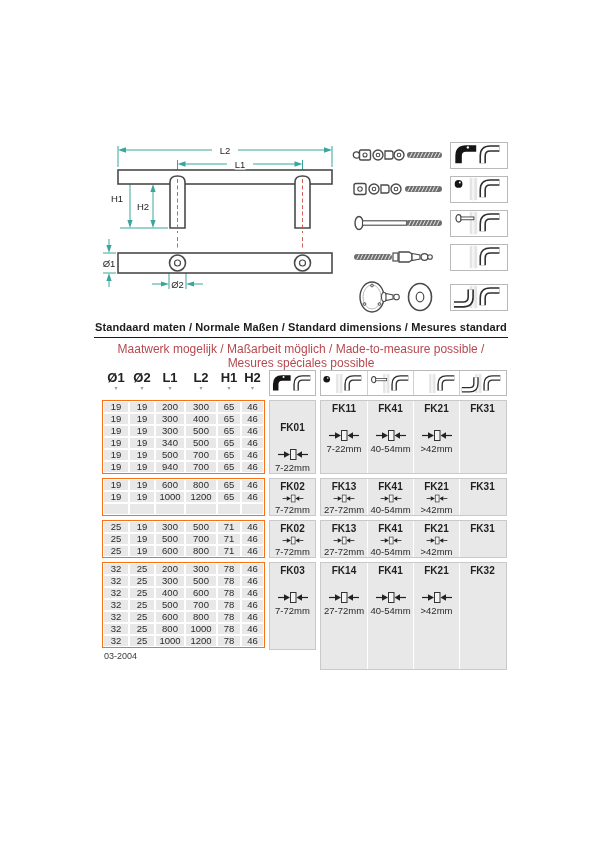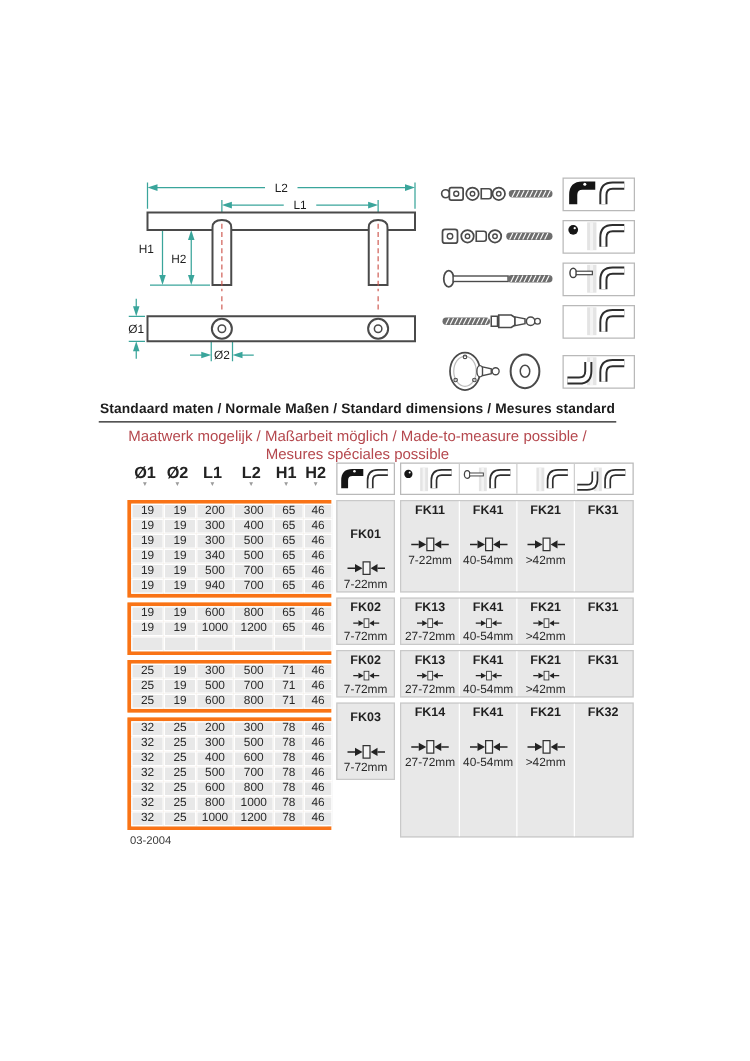--- a/index.html
+++ b/index.html
@@ -3,30 +3,30 @@
 <meta charset="utf-8">
 <style>
   *{box-sizing:border-box;margin:0;padding:0}
   html,body{width:600px;height:849px;background:#fff;font-family:"Liberation Sans",sans-serif;position:relative;overflow:hidden}
   .abs{position:absolute}
   #drawing{left:100px;top:133px}
   #hardware{left:352px;top:138px;width:156px;display:flex;flex-direction:column}
   .hw-row{display:flex;align-items:center;justify-content:space-between;height:34px}
   .hw-row.big{height:46px}
   .mount-box{width:58px;height:27px;border:1px solid #b9b9b9;background:#fff;display:flex;align-items:center;justify-content:center;flex:none}
-  #header-text{left:79px;top:321px;width:414px;text-align:center}
+  #header-text{left:94px;top:321px;width:414px;text-align:center}
   #header-title{font-size:11px;font-weight:bold;color:#1c1c1c;padding-bottom:4px;border-bottom:1.5px solid #1c1c1c;letter-spacing:.1px}
   #header-subtitle{font-size:12px;color:#b5484e;margin-top:4px}
   #table-area{left:102px;top:370px;display:flex;gap:4px;align-items:flex-start}
   #left-table{width:163px}
   #col-heads{display:flex;height:26px;margin-bottom:4px;padding-left:1px}
   .col-head{text-align:center;font-weight:bold;font-size:13px;color:#222;line-height:15px;display:flex;flex-direction:column;align-items:center}
   .col-head .tri{font-size:6px;color:#9b9b9b;line-height:7px;font-weight:normal}
   #left-blocks{display:flex;flex-direction:column;gap:4px}
-  .t-block{border:3px solid #f97316;background:#fdba74}
+  .t-block{border:1px solid #f97316;background:#404040}
   .t-row{display:flex}
   .t-cell{height:12px;background:#e8e8e8;border:1px solid #fff;font-size:9.5px;color:#2a2a2a;text-align:center;line-height:10px;flex:none}
   #fk-col1,#fk-group-col{display:flex;flex-direction:column;gap:4px}
   .mount-head{width:47px;height:26px;border:1px solid #b9b9b9;background:#fff;display:flex;align-items:center;justify-content:center}
   .mount-head-group{display:flex;border:1px solid #b9b9b9;background:#fff;height:26px;width:187px}
   .mh-sec{width:46px;display:flex;align-items:center;justify-content:center}
   .mh-sec + .mh-sec{border-left:1px solid #cfcfcf}
   .fk-group{border:1px solid #c9c9c9;background:#e8e8e8;display:flex;width:187px}
   .fk-box{display:flex;flex-direction:column;align-items:center;padding-top:2px;overflow:hidden}
   .fk-group .fk-box{width:46px}
@@ -469,21 +469,21 @@
         <div class="fk-code">FK02</div>
         <svg width="32" height="13" viewBox="0 0 32 13" class="thick-svg">
           <line x1="1" y1="6.5" x2="7" y2="6.5" stroke="#222" stroke-width="1.2"></line>
           <polygon points="7,3.2 13,6.5 7,9.8" fill="#222"></polygon>
           <rect x="13.5" y="1.5" width="5.5" height="10" fill="#f4f4f4" stroke="#333" stroke-width="1"></rect>
           <polygon points="25,3.2 19.5,6.5 25,9.8" fill="#222"></polygon>
           <line x1="25" y1="6.5" x2="31" y2="6.5" stroke="#222" stroke-width="1.2"></line>
         </svg>
         <div class="fk-range">7-72mm</div>
       </div>
-      <div class="fk-box tall fk-standalone" style="height: 62px; justify-content: center;">
+      <div class="fk-box tall fk-standalone" style="height: 88px;">
         <div class="fk-code">FK03</div>
         <svg width="32" height="13" viewBox="0 0 32 13" class="thick-svg">
           <line x1="1" y1="6.5" x2="7" y2="6.5" stroke="#222" stroke-width="1.2"></line>
           <polygon points="7,3.2 13,6.5 7,9.8" fill="#222"></polygon>
           <rect x="13.5" y="1.5" width="5.5" height="10" fill="#f4f4f4" stroke="#333" stroke-width="1"></rect>
           <polygon points="25,3.2 19.5,6.5 25,9.8" fill="#222"></polygon>
           <line x1="25" y1="6.5" x2="31" y2="6.5" stroke="#222" stroke-width="1.2"></line>
         </svg>
         <div class="fk-range">7-72mm</div>
       </div>

